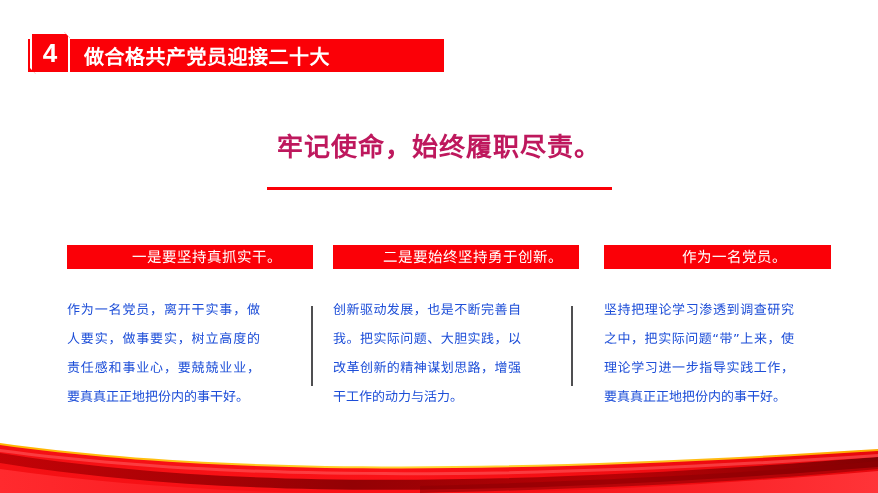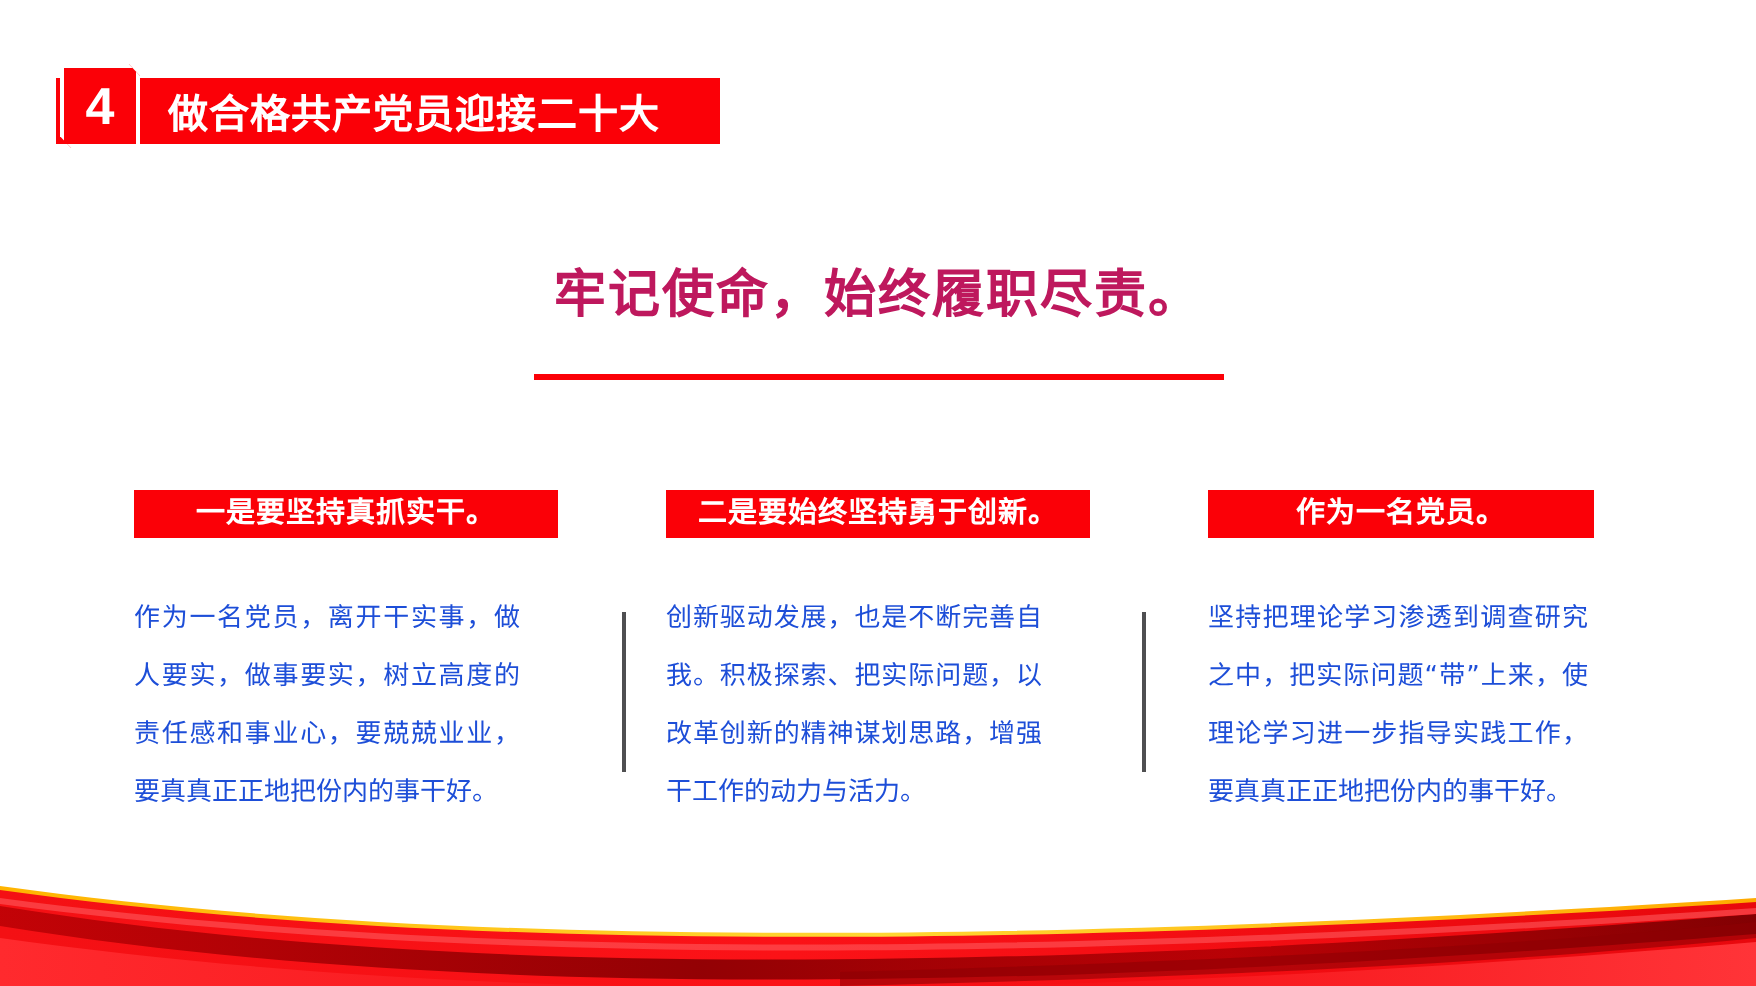--- a/index.html
+++ b/index.html
@@ -18,21 +18,21 @@
     background: #ffffff;
     overflow: hidden;
   }
 
   
   .title-bar {
     position: absolute;
     left: 28px;
     top: 39px;
     height: 33px;
-    width: 332px;
+    width: 416px;
     background: #fb0007;
     display: flex;
     align-items: center;
   }
   .badge {
     position: absolute;
     left: 30px;
     top: 32px;
     width: 40px;
     height: 42px;
@@ -96,26 +96,27 @@
     width: 212px;
   }
   .col-1 { left: 67px; }
   .col-2 { left: 333px; }
   .col-3 { left: 604px; }
 
   .col-header {
     background: #fb0007;
     color: #ffffff;
     font-size: 14.5px;
-    font-weight: bold;
+    font-weight: normal;
     text-align: center;
     height: 24px;
     line-height: 24px;
     letter-spacing: 0.5px;
     white-space: nowrap;
+    padding-left: 34px;
   }
   .col-1 .col-header { width: 212px; }
   .col-2 .col-header { width: 212px; }
   .col-3 .col-header { width: 193px; }
 
   .col-body {
     margin-top: 26px;
     color: #1d4ed8;
     font-size: 13px;
     line-height: 29px;
@@ -165,21 +166,21 @@
 
   <div class="columns">
 
     <div class="col col-1">
       <div class="col-header">一是要坚持真抓实干。</div>
       <div class="col-body">作为一名党员，离开干实事，做人要实，做事要实，树立高度的责任感和事业心，要兢兢业业，要真真正正地把份内的事干好。</div>
     </div>
 
     <div class="col col-2">
       <div class="col-header">二是要始终坚持勇于创新。</div>
-      <div class="col-body">创新驱动发展，也是不断完善自我。积极探索、把实际问题，以改革创新的精神谋划思路，增强干工作的动力与活力。</div>
+      <div class="col-body">创新驱动发展，也是不断完善自我。把实际问题、大胆实践，以改革创新的精神谋划思路，增强干工作的动力与活力。</div>
     </div>
 
     <div class="col col-3">
       <div class="col-header">作为一名党员。</div>
       <div class="col-body">坚持把理论学习渗透到调查研究之中，把实际问题“带”上来，使理论学习进一步指导实践工作，要真真正正地把份内的事干好。</div>
     </div>
 
   </div>
 
   <div class="divider divider-1"></div>

